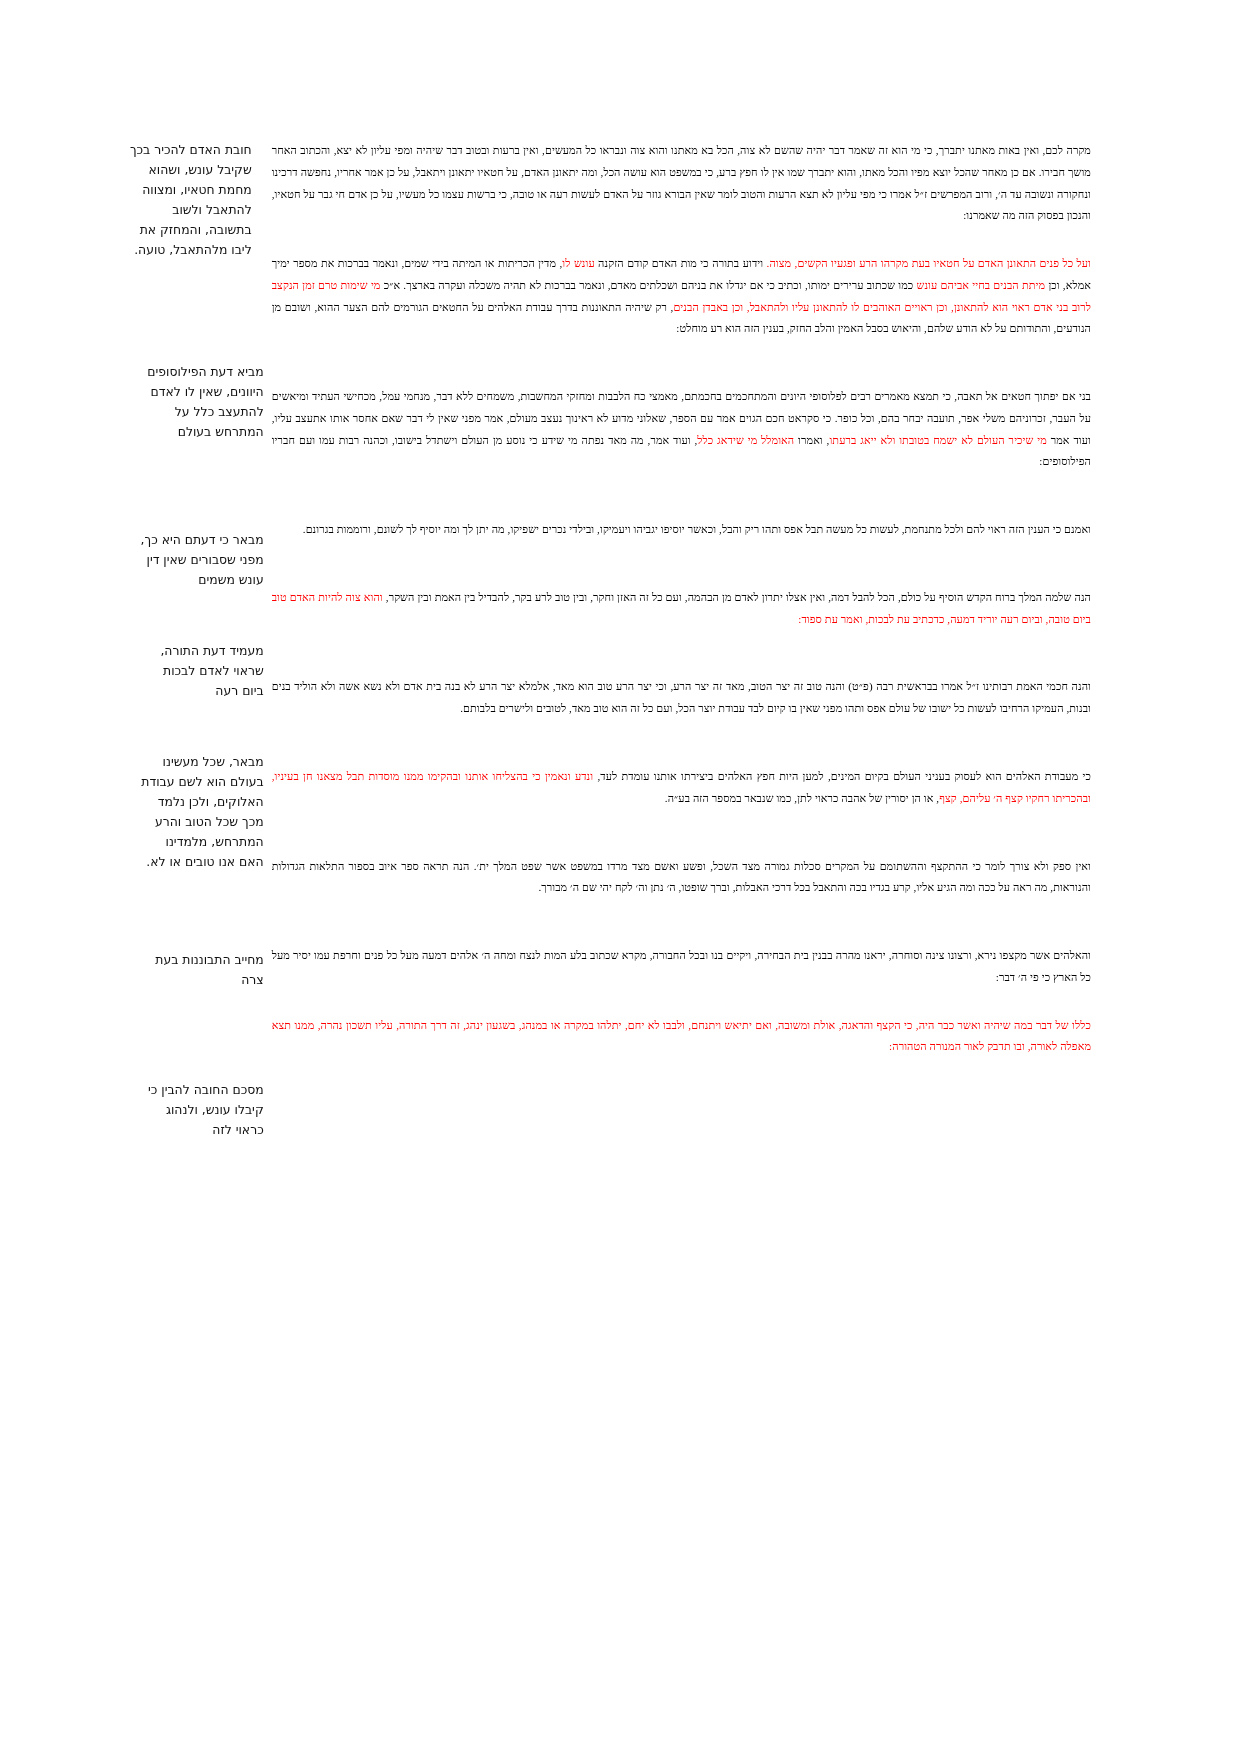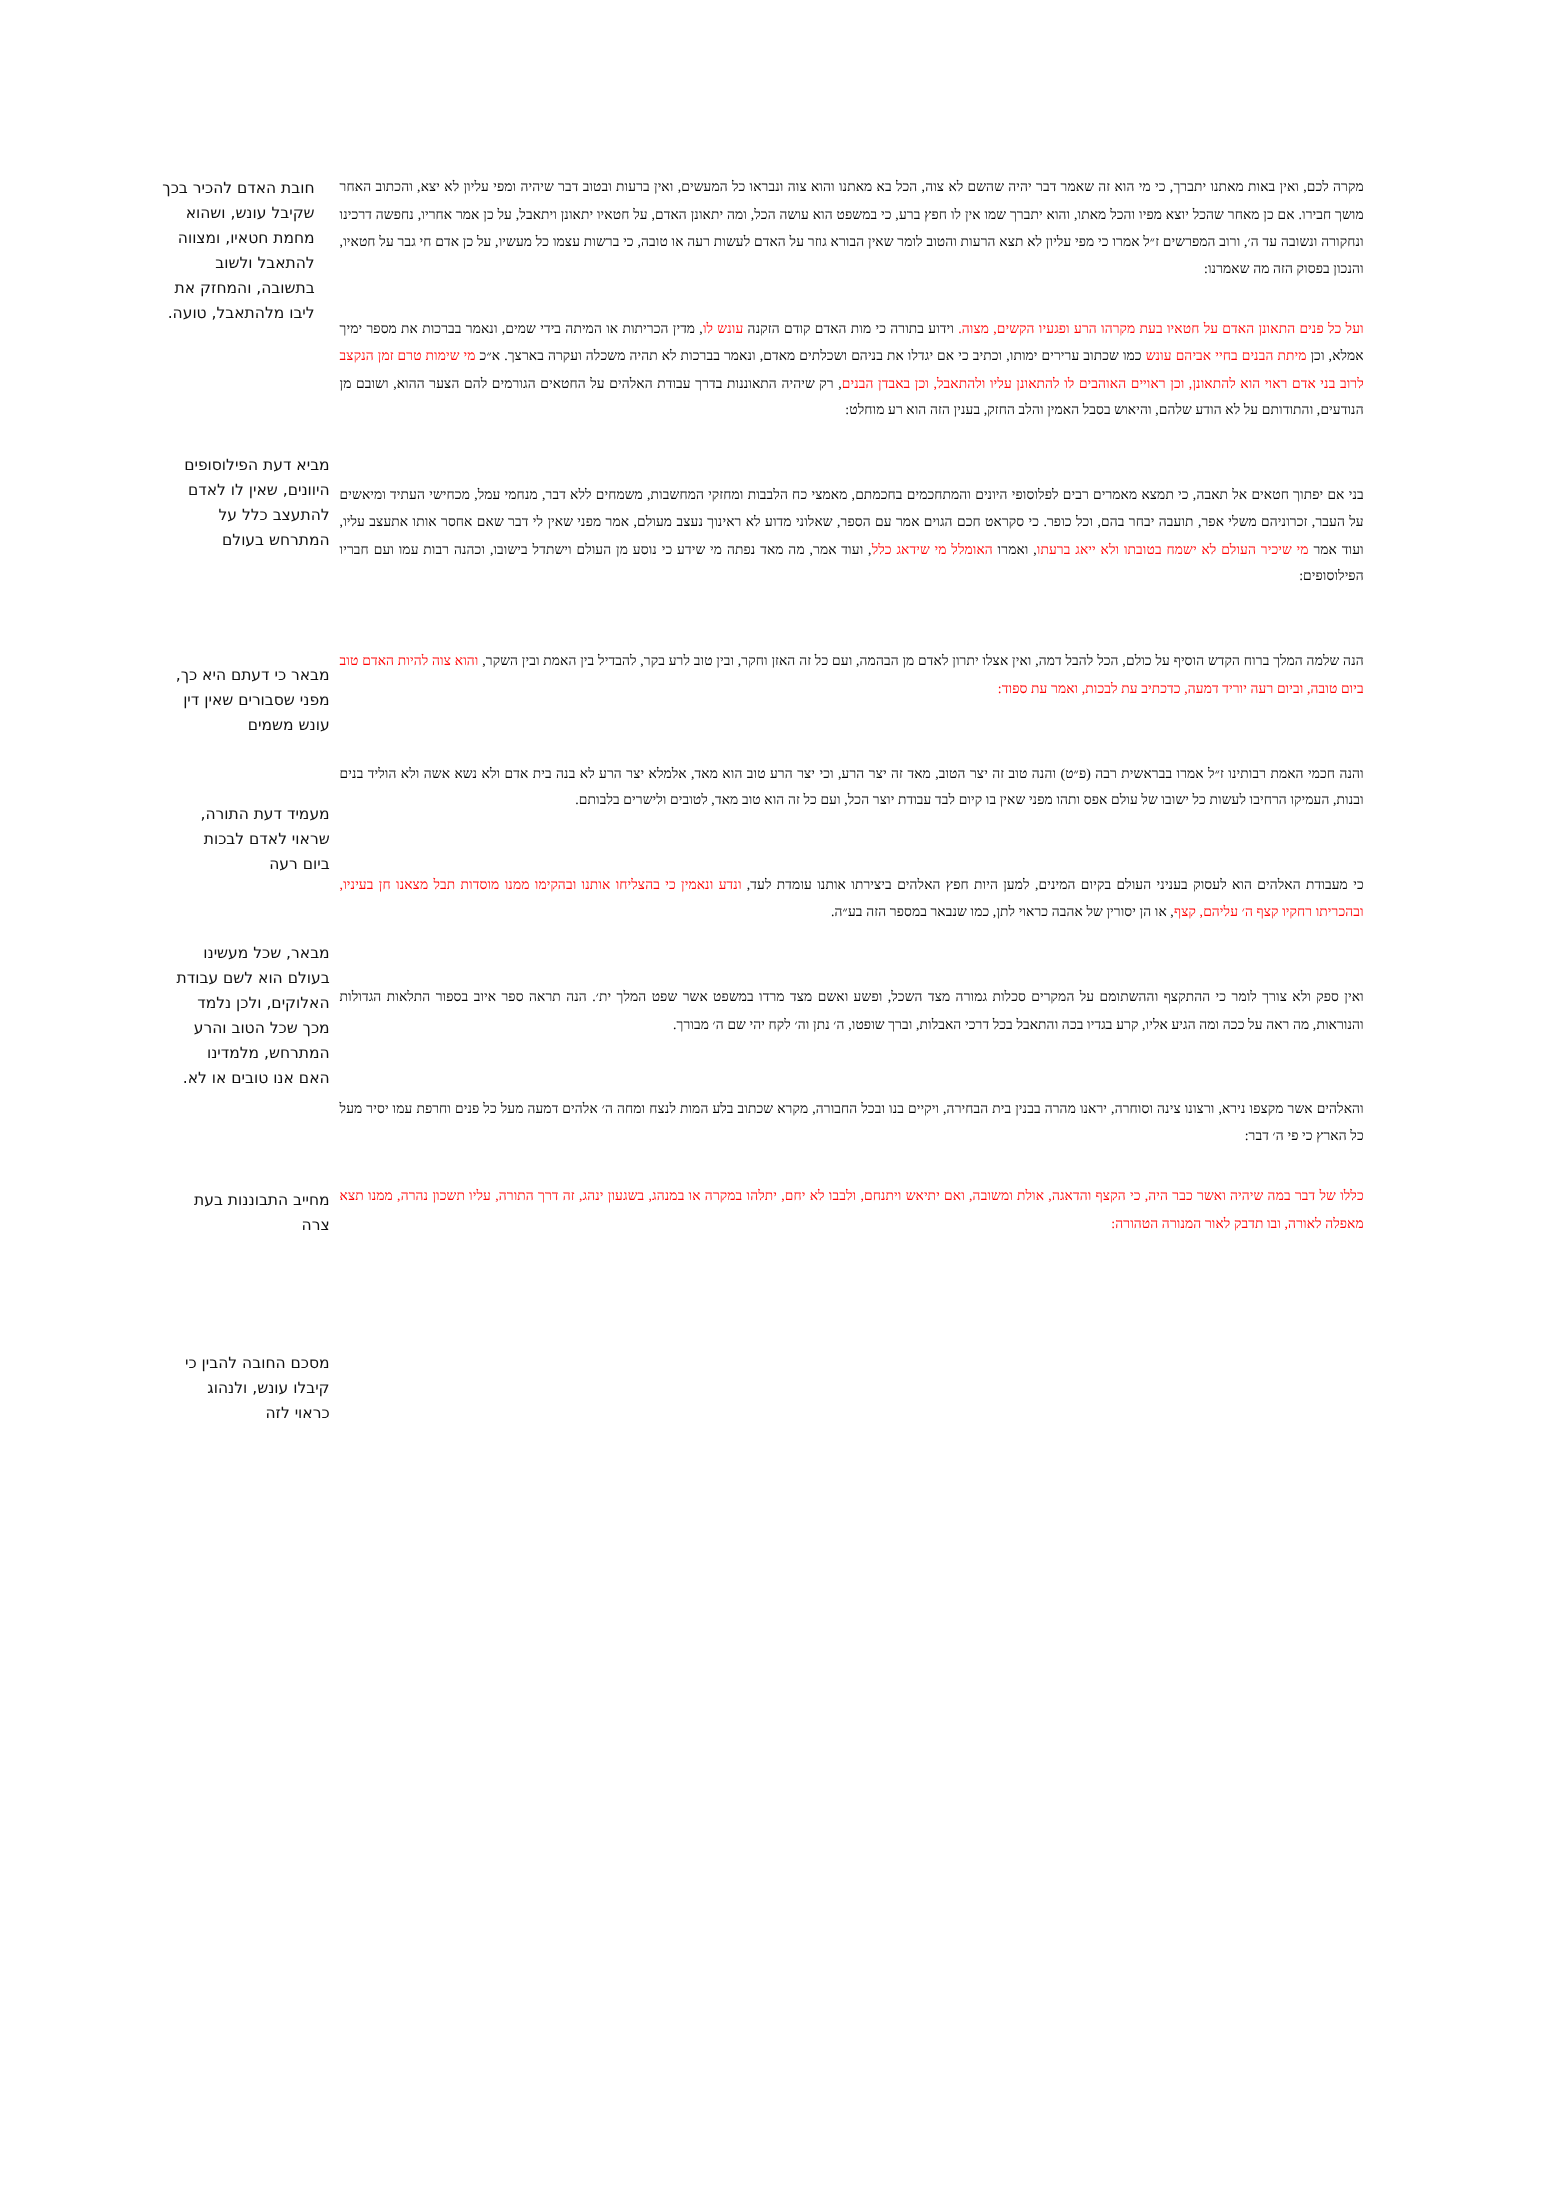--- a/index.html
+++ b/index.html
@@ -84,20 +84,23 @@
       </p>
 
       <p class="para gap-lg">
         <span class="r">ועל כל פנים התאונן האדם על חטאיו בעת מקרהו הרע ופגעיו הקשים, מצוה.</span><span class="k"> וידוע בתורה כי מות האדם קודם הזקנה </span><span class="r">עונש לו</span><span class="k">, מדין הכריתות או המיתה בידי שמים, ונאמר בברכות את מספר ימיך אמלא, וכן </span><span class="r">מיתת הבנים בחיי אביהם עונש</span><span class="k"> כמו שכתוב ערירים ימותו, וכתיב כי אם יגדלו את בניהם ושכלתים מאדם, ונאמר בברכות לא תהיה משכלה ועקרה בארצך. </span><span class="k">א״כ </span><span class="r">מי שימות טרם זמן הנקצב לרוב בני אדם ראוי הוא להתאונן, וכן ראויים האוהבים לו להתאונן עליו ולהתאבל, וכן באבדן הבנים</span><span class="k">, רק שיהיה התאוננות בדרך עבודת האלהים על החטאים הגורמים להם הצער ההוא, ושובם מן הנודעים, והתודותם על לא הודע שלהם, והיאוש בסבל האמין והלב החזק, בענין הזה הוא רע מוחלט:</span>
       </p>
 
       <p class="para gap-lg">
         <span class="k">בני אם יפתוך חטאים אל תאבה, כי תמצא מאמרים רבים לפלוסופי היונים והמתחכמים בחכמתם, מאמצי כח הלבבות ומחזקי המחשבות, משמחים ללא דבר, מנחמי עמל, מכחישי העתיד ומיאשים על העבר, זכרוניהם משלי אפר, תועבה יבחר בהם, וכל כופר. כי סקראט חכם הגוים אמר עם הספר, שאלוני מדוע לא ראינוך נעצב מעולם, אמר מפני שאין לי דבר שאם אחסר אותו אתעצב עליו, ועוד אמר </span><span class="r">מי שיכיר העולם לא ישמח בטובתו ולא ייאג ברעתו</span><span class="k">, ואמרו </span><span class="r">האומלל מי שידאג כלל</span><span class="k">, ועוד אמר, מה מאד נפתה מי שידע כי נוסע מן העולם וישתדל בישובו, וכהנה רבות עמו ועם חבריו הפילוסופים:</span>
       </p>
 
+      <p class="para gap-lg">
+        <span class="k">ואמנם כי הענין הזה ראוי להם ולכל מתנחמת, לעשות כל מעשה תבל אפס ותהו ריק והבל, וכאשר יוסיפו יגביהו ויעמיקו, ובילדי נכרים ישפיקו, מה יתן לך ומה יוסיף לך לשונם, ורוממות בגרונם.</span>
+      </p>
 
       <p class="para gap-lg">
         <span class="k">הנה שלמה המלך ברוח הקדש הוסיף על כולם, הכל להבל דמה, ואין אצלו יתרון לאדם מן הבהמה, ועם כל זה האזן וחקר, ובין טוב לרע בקר, להבדיל בין האמת ובין השקר, </span><span class="r">והוא צוה להיות האדם טוב ביום טובה, וביום רעה יוריד דמעה, כדכתיב עת לבכות, ואמר עת ספוד:</span>
       </p>
 
       <p class="para gap-lg">
         <span class="k">והנה חכמי האמת רבותינו ז״ל אמרו בבראשית רבה (פ״ט) והנה טוב זה יצר הטוב, מאד זה יצר הרע, וכי יצר הרע טוב הוא מאד, אלמלא יצר הרע לא בנה בית אדם ולא נשא אשה ולא הוליד בנים ובנות, העמיקו הרחיבו לעשות כל ישובו של עולם אפס ותהו מפני שאין בו קיום לבד עבודת יוצר הכל, ועם כל זה הוא טוב מאד, לטובים ולישרים בלבותם.</span>
       </p>
 
       <p class="para gap-lg">

